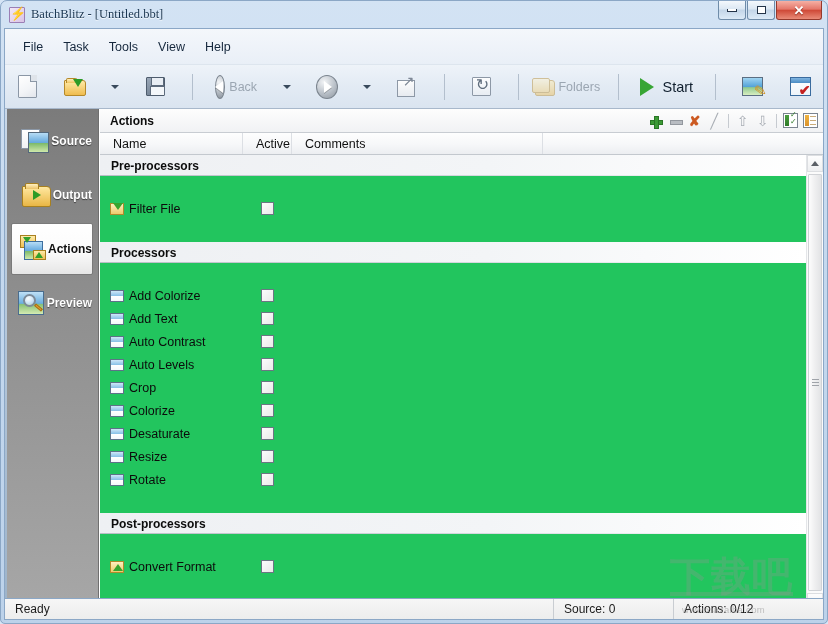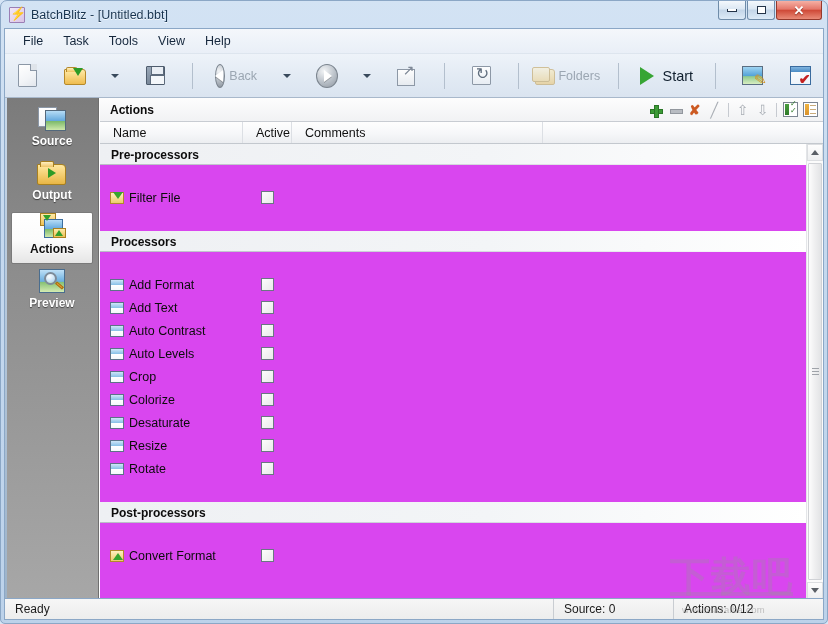--- a/index.html
+++ b/index.html
@@ -53,20 +53,21 @@
     text-align: center;
     font-size: 13px;
     color: #7a3fa8;
     line-height: 16px;
   }
   #title-text {
     font-size: 12.5px;
     color: #17334f;
     text-shadow: 0 1px 0 rgba(255,255,255,0.85);
     white-space: nowrap;
+    font-family: Liberation Serif, serif;
   }
   #win-buttons {
     position: absolute;
     right: 2px; top: 0px;
     display: flex;
     gap: 1px;
   }
   .win-btn {
     width: 28px; height: 19px;
     border: 1px solid #6f8ca9;
@@ -93,21 +94,21 @@
     position: relative;
     height: 592px;
     background: #f0f0f0;
     border: 1px solid #8ba7c6;
     border-bottom: none;
     overflow: hidden;
   }
 
   
   #menubar {
-    height: 25px;
+    height: 36px;
     background: linear-gradient(180deg,#f4f7fb 0%,#e9eff7 100%);
     display: flex;
     align-items: center;
     padding-left: 8px;
     border-bottom: 1px solid #dde5ee;
   }
   .menu-item {
     padding: 3px 10px;
     font-size: 12.5px;
     color: #16283d;
@@ -327,23 +328,23 @@
     position: relative;
   }
   #sidebar::before {
     content:""; position:absolute; left:0; top:0; bottom:0; width:2px;
     background: linear-gradient(180deg,#c9d8e8,#9db3c9);
   }
   .sb-item {
     height: 52px;
     margin: 0 5px 2px 6px;
     display: flex;
-    flex-direction: column;
+    flex-direction: row;
     align-items: center;
-    justify-content: flex-start;
+    justify-content: flex-end;
     gap: 1px;
     border: 1px solid transparent;
     border-radius: 2px;
     position: relative;
   }
   .sb-item .sb-label {
     font-size: 12px;
     font-weight: bold;
     color: #ffffff;
     text-shadow: 0 1px 1px rgba(0,0,0,.55);
@@ -517,21 +518,21 @@
   }
   .col.c-name { width: 143px; }
   .col.c-active { width: 49px; }
   .col.c-comments { width: 251px; }
   .col.c-pad { flex: 1; border-right: none; }
 
   
   #list-wrap { flex: 1; display: flex; overflow: hidden; }
   #list {
     flex: 1;
-    background: #d946ef;
+    background: #22c55e;
     position: relative;
     overflow: hidden;
   }
   .grp {
     height: 21px;
     display: flex; align-items: center;
     padding-left: 11px;
     font-size: 12px; font-weight: bold; color: #0c0c0c;
     background: linear-gradient(90deg,#eef0f3 0%,#f3f5f7 55%,#ffffff 100%);
     position: relative;
@@ -848,21 +849,21 @@
               <div class="cell-comments"></div>
             </div>
             <div class="grp-gap"></div>
 
             <div class="grp">Processors</div>
             <div class="grp-gap-top"></div>
 
             <div class="row">
               <div class="cell-name">
                 <span class="ri ri-img"></span>
-                <span class="rname">Add Format</span>
+                <span class="rname">Add Colorize</span>
               </div>
               <div class="cell-active">
                   <span class="cb"></span>
                 </div>
               <div class="cell-comments"></div>
             </div>
             <div class="row">
               <div class="cell-name">
                 <span class="ri ri-img"></span>
                 <span class="rname">Add Text</span>

